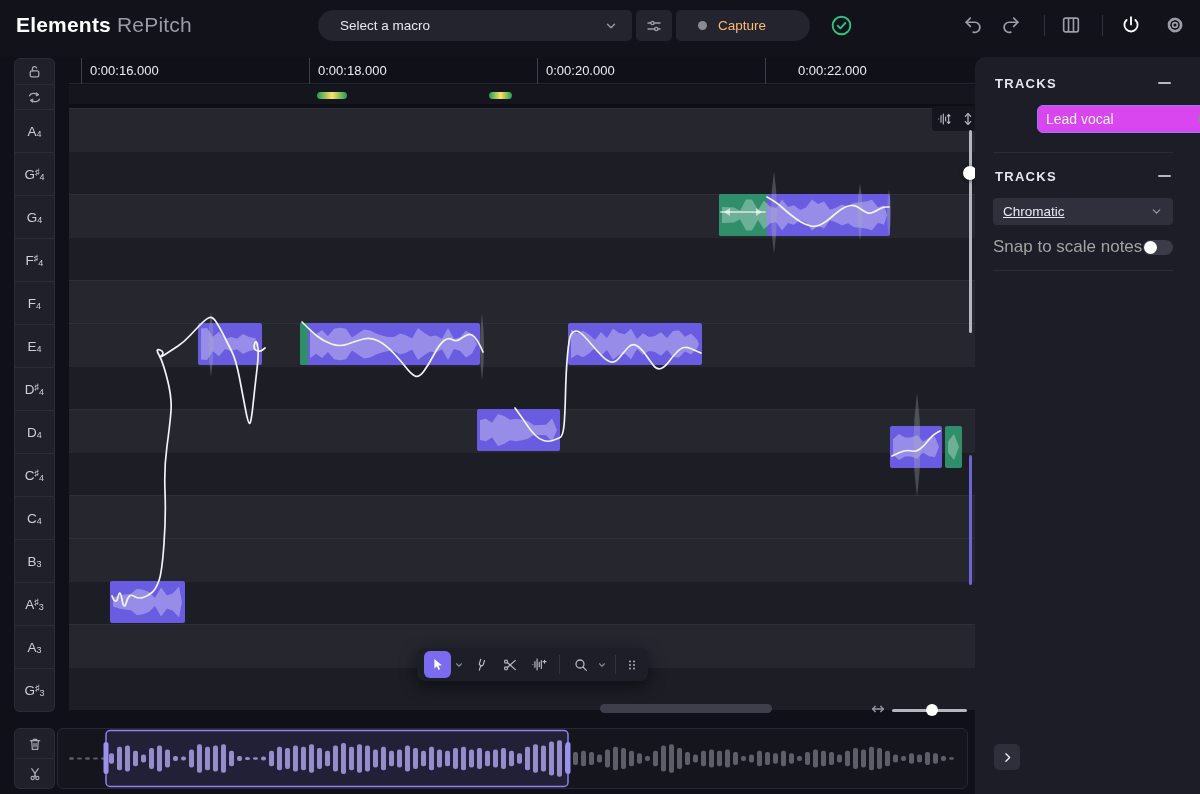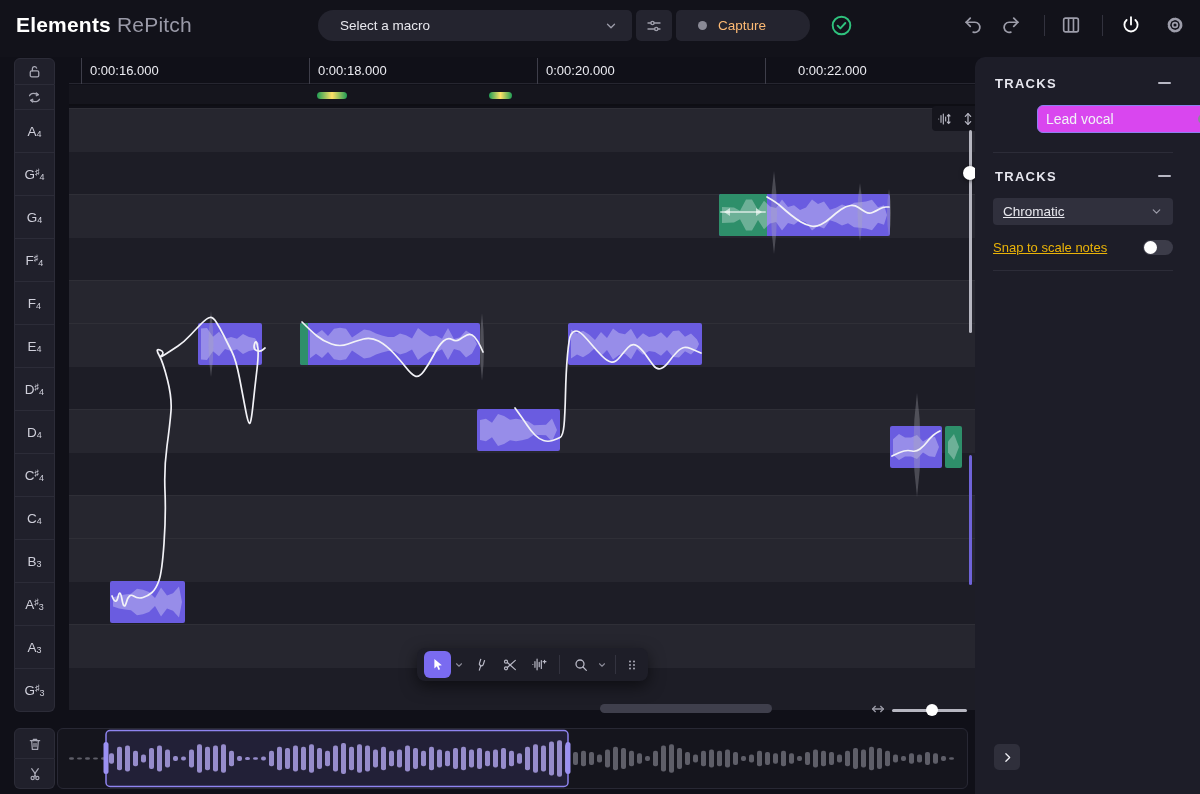--- a/index.html
+++ b/index.html
@@ -73,21 +73,21 @@
   .rp-header { position:absolute; left:20px; font-size:13px; font-weight:700; letter-spacing:1.3px; color:#e6e6ee; }
   .rp-minus { position:absolute; left:183px; width:14px; height:14px; color:#b8b8c4; display:flex; align-items:center; }
   .rp-minus::before { content:""; width:13px; height:2.2px; background:currentColor; border-radius:1px; }
   #track-item { position:absolute; left:18px; top:48px; width:180px; height:28px; background:#d946ef; border:1.6px solid #8b80f0; border-radius:6px; display:flex; align-items:center; padding:0 8px;margin-left:44px; }
   #track-item .lbl { flex:1; font-size:14px; color:#f2f2f7; }
   #track-item .dot { width:10px; height:10px; border-radius:50%; background:#8a8a96; }
   .rp-div { position:absolute; left:18px; width:180px; height:1px; background:#2c2c38; }
   #scale-select { position:absolute; left:18px; top:141px; width:180px; height:27px; background:#30303d; border-radius:4px; display:flex; align-items:center; padding:0 10px; }
   #scale-select .lbl { flex:1; font-size:13.5px; color:#e8e8ee;text-decoration:underline; }
   #snap-row { position:absolute; left:18px; top:180px; width:180px; height:20px; display:flex; align-items:center; }
-  #snap-row .lbl { flex:1; font-size:13px; color:#eab308;text-decoration:underline; }
+  #snap-row .lbl { flex:1; font-size:17px; color:#a3a3a3; }
   #snap-toggle { width:30px; height:15px; border-radius:9px; background:#3c3c49; position:relative; }
   #snap-toggle .knob { position:absolute; left:1px; top:1px; width:13px; height:13px; border-radius:50%; background:#ffffff; }
   #expand-btn { position:absolute; left:19px; top:687px; width:26px; height:26px; background:#2f2f3b; border-radius:5px; color:#f0f0f5; display:flex; align-items:center; justify-content:center; }
 
   svg { display:block; }
 </style>
 </head>
 <body>
 
 <div id="app">

